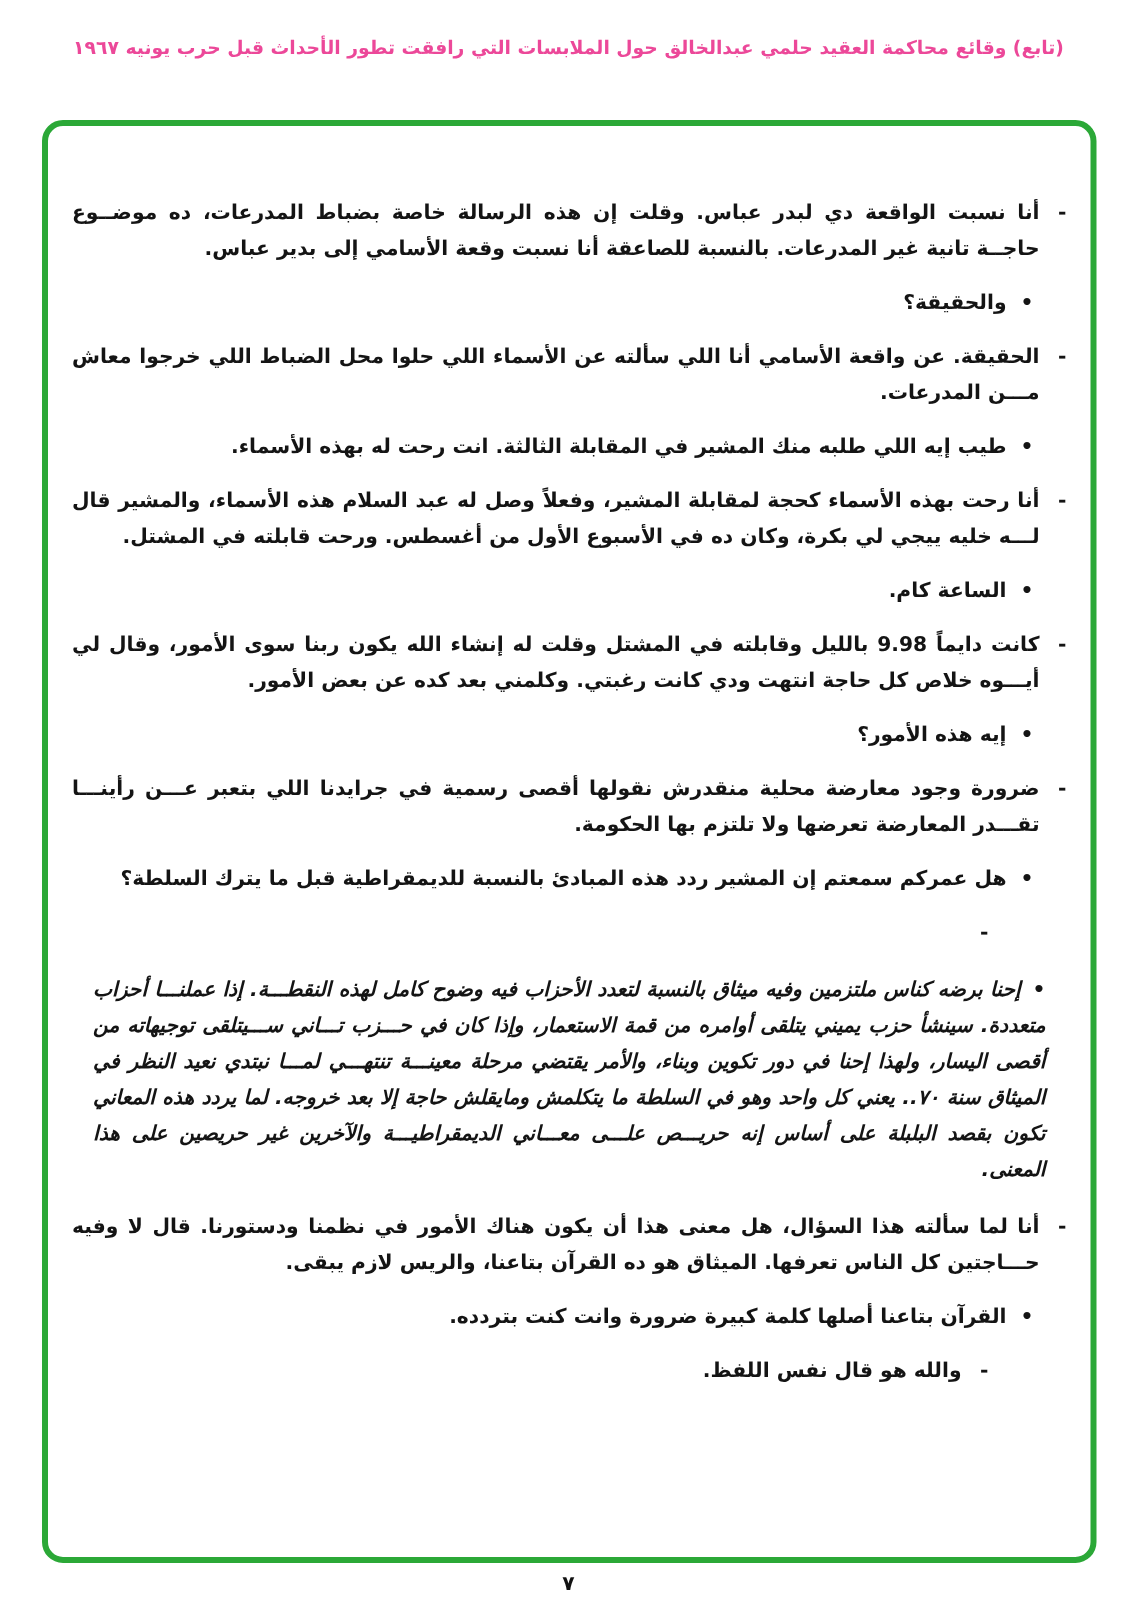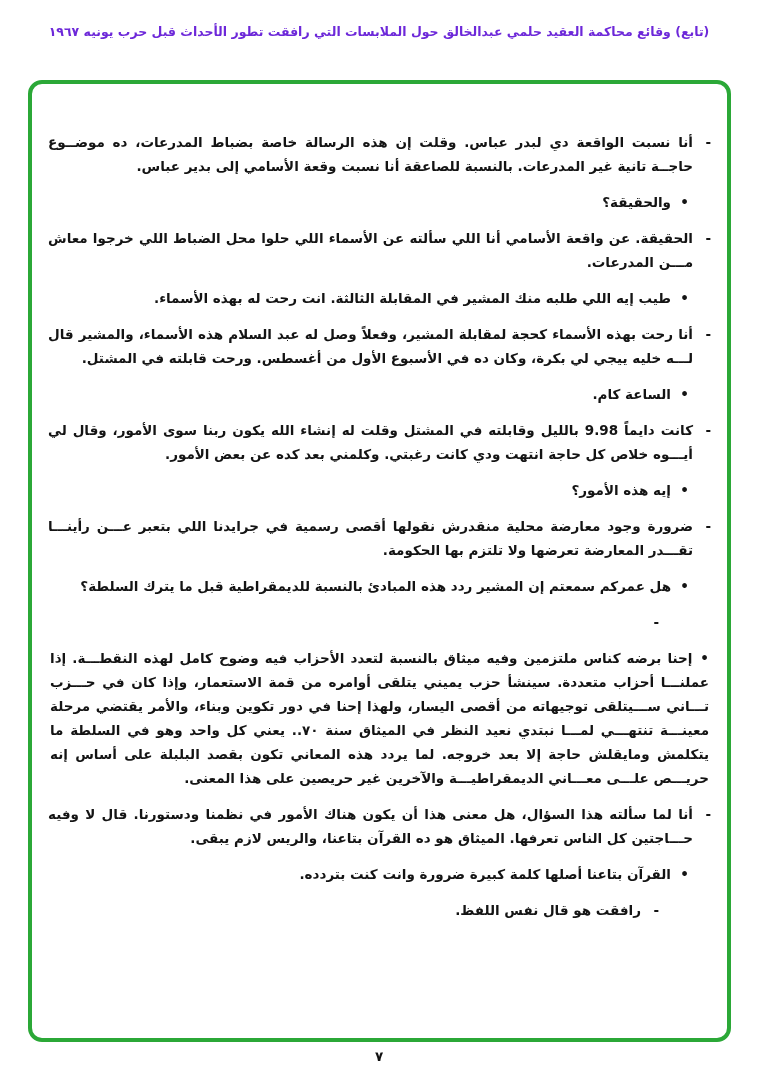--- a/index.html
+++ b/index.html
@@ -18,21 +18,21 @@
   }
   .doc-header {
     position: absolute;
     top: 24px;
     right: 0;
     left: 0;
     text-align: center;
     padding: 0 24px;
     font-size: 12.5px;
     font-weight: bold;
-    color: #6d28d9;
+    color: #ec4899;
     letter-spacing: 0.2px;
   }
   .frame {
     position: absolute;
     top: 80px;
     right: 27px;
     width: 703px;
     height: 962px;
     border: 4px solid var(--frame-green, #2ba837);
     border-radius: 14px;
@@ -66,22 +66,23 @@
   
   .item.flush {
     display: block;
     margin-top: 6px;
   }
   .item.flush .txt {
     display: inline;
     text-align: justify;
   }
   .item.flush p {
-    margin: 2px;
+    margin: 14px;
     text-align: justify;
+    font-style: italic;
   }
   .item.flush .marker {
     display: inline;
     margin-left: 8px;
   }
   .page-number {
     position: absolute;
     bottom: 14px;
     right: 0;
     left: 0;
@@ -166,21 +167,21 @@
         <p class="txt">أنا لما سألته هذا السؤال، هل معنى هذا أن يكون هناك الأمور في نظمنا ودستورنا. قال لا وفيه حـــاجتين كل الناس تعرفها. الميثاق هو ده القرآن بتاعنا، والريس لازم يبقى.</p>
       </div>
 
       <div class="item question">
         <span class="marker">•</span>
         <p class="txt">القرآن بتاعنا أصلها كلمة كبيرة ضرورة وانت كنت بتردده.</p>
       </div>
 
       <div class="item answer sub">
         <span class="marker">-</span>
-        <p class="txt">رافقت هو قال نفس اللفظ.</p>
+        <p class="txt">والله هو قال نفس اللفظ.</p>
       </div>
 
     </div>
   </div>
 
   <div class="page-number">٧</div>
 
 </div>
 
 </body></html>

